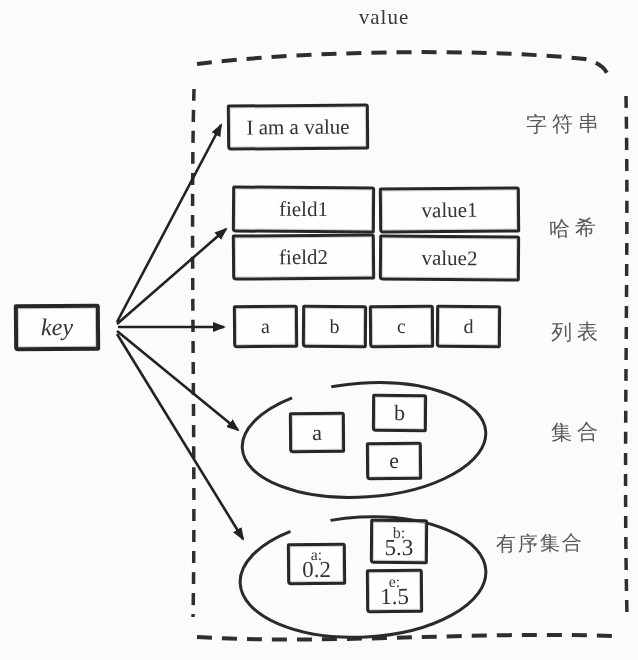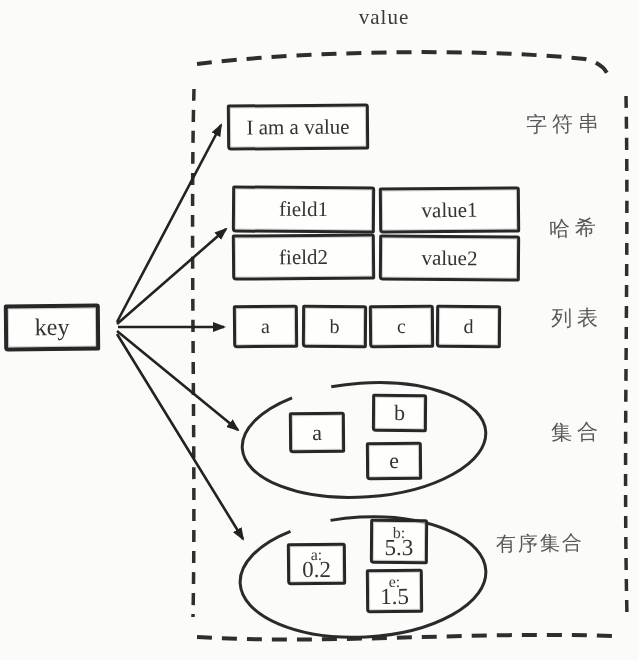--- a/index.html
+++ b/index.html
@@ -21,21 +21,21 @@
     position:absolute;
     border:3px solid #272727;
     border-radius:2px 3px 2px 4px;
     box-shadow:inset 0 0 0 1px rgba(39,39,39,0.22);
     background:rgba(255,255,255,0.65);
     display:flex;align-items:center;justify-content:center;
     color:#333333;box-sizing:border-box;
   }
   .rneg{transform:rotate(-0.5deg);}
   .rpos{transform:rotate(0.45deg);}
-  .key-box{left:4px;top:304px;width:96px;height:47px;font-size:24px;border-width:4px;}
+  .key-box{left:14px;top:304px;width:86px;height:47px;font-size:24px;border-width:4px;font-style:italic;}
   .string-box{left:227px;top:104px;width:142px;height:46px;font-size:21px;}
   .hash-f1{left:232px;top:186px;width:143px;height:47px;font-size:21px;}
   .hash-v1{left:379px;top:187px;width:141px;height:46px;font-size:21px;}
   .hash-f2{left:232px;top:234px;width:143px;height:46px;font-size:21px;}
   .hash-v2{left:379px;top:235px;width:141px;height:46px;font-size:21px;}
   .list-cell{top:305px;width:65px;height:43px;font-size:20px;}
   .lc0{left:233px;} .lc1{left:302px;} .lc2{left:369px;} .lc3{left:436px;}
   .set-a{left:289px;top:412px;width:56px;height:41px;font-size:22px;}
   .set-b{left:372px;top:394px;width:55px;height:38px;font-size:22px;}
   .set-e{left:366px;top:442px;width:56px;height:38px;font-size:22px;}
@@ -44,21 +44,21 @@
   .zset-b{left:370px;top:519px;width:58px;height:45px;}
   .zset-e{left:366px;top:569px;width:57px;height:44px;}
   .zset-box .l1{font-size:16px;color:#3c3c3c;display:block;}
   .zset-box .l2{font-size:23px;color:#333333;display:block;}
   .cn-label{
     position:absolute;color:#585858;font-size:21px;
     letter-spacing:5px;white-space:nowrap;
   }
   .lab-string{left:526px;top:110px;transform:rotate(-1deg);}
   .lab-hash{left:549px;top:214px;transform:rotate(-2deg);}
-  .lab-list{left:551px;top:304px;transform:rotate(-1deg);}
+  .lab-list{left:551px;top:318px;transform:rotate(-1deg);}
   .lab-set{left:551px;top:418px;transform:rotate(-1.5deg);}
   .lab-zset{left:496px;top:530px;font-size:20px;letter-spacing:2px;transform:rotate(-1deg);}
 </style>
 </head>
 <body>
 
 <div class="stage">
 
   <svg class="svg-layer" viewBox="0 0 638 660">
     <defs>

